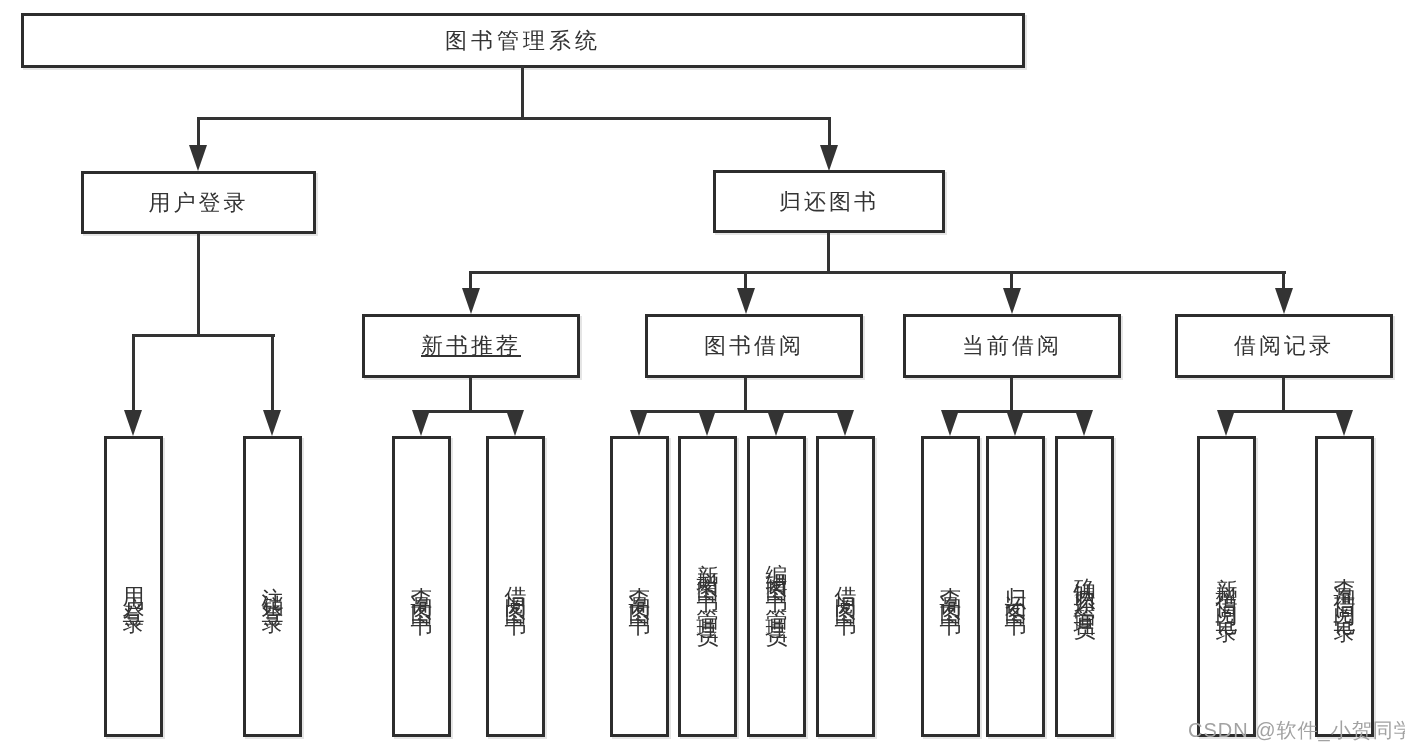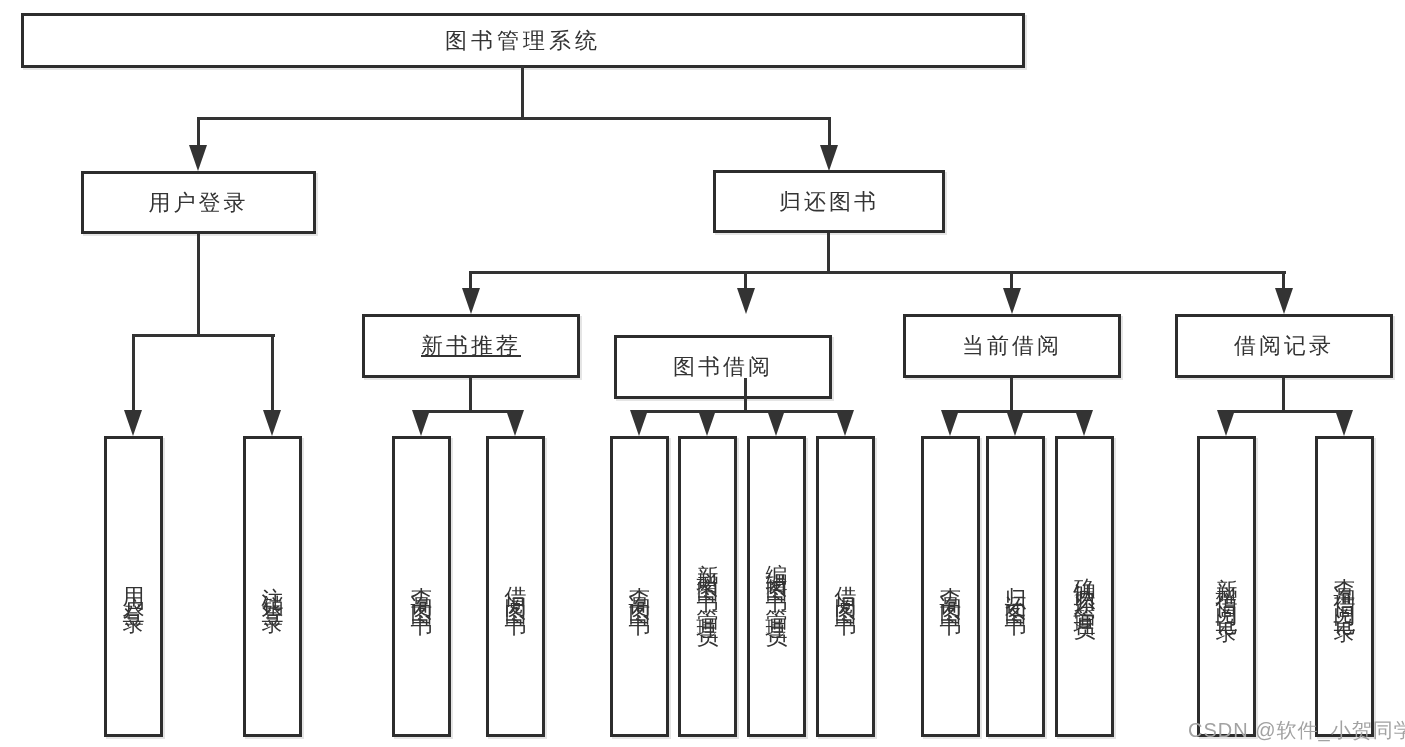--- a/index.html
+++ b/index.html
@@ -70,21 +70,21 @@
   <div class="vline" style="left:744px;top:271px;height:20px;"></div>
   <div class="arrow" style="left:737px;top:288px;"></div>
   <div class="vline" style="left:1010px;top:271px;height:20px;"></div>
   <div class="arrow" style="left:1003px;top:288px;"></div>
   <div class="vline" style="left:1282px;top:271px;height:20px;"></div>
   <div class="arrow" style="left:1275px;top:288px;"></div>
 
   <div class="box" style="left:362px;top:314px;width:218px;height:64px;text-decoration:underline;">
     <span>新书推荐</span>
   </div>
-  <div class="box" style="left:614px;top:314px;width:218px;height:64px;margin-top:21px;">
+  <div class="box" style="left:645px;top:314px;width:218px;height:64px;">
     <span>图书借阅</span>
   </div>
   <div class="box" style="left:903px;top:314px;width:218px;height:64px;">
     <span>当前借阅</span>
   </div>
   <div class="box" style="left:1175px;top:314px;width:218px;height:64px;">
     <span>借阅记录</span>
   </div>
 
   <div class="vline" style="left:469px;top:378px;height:34px;"></div>

